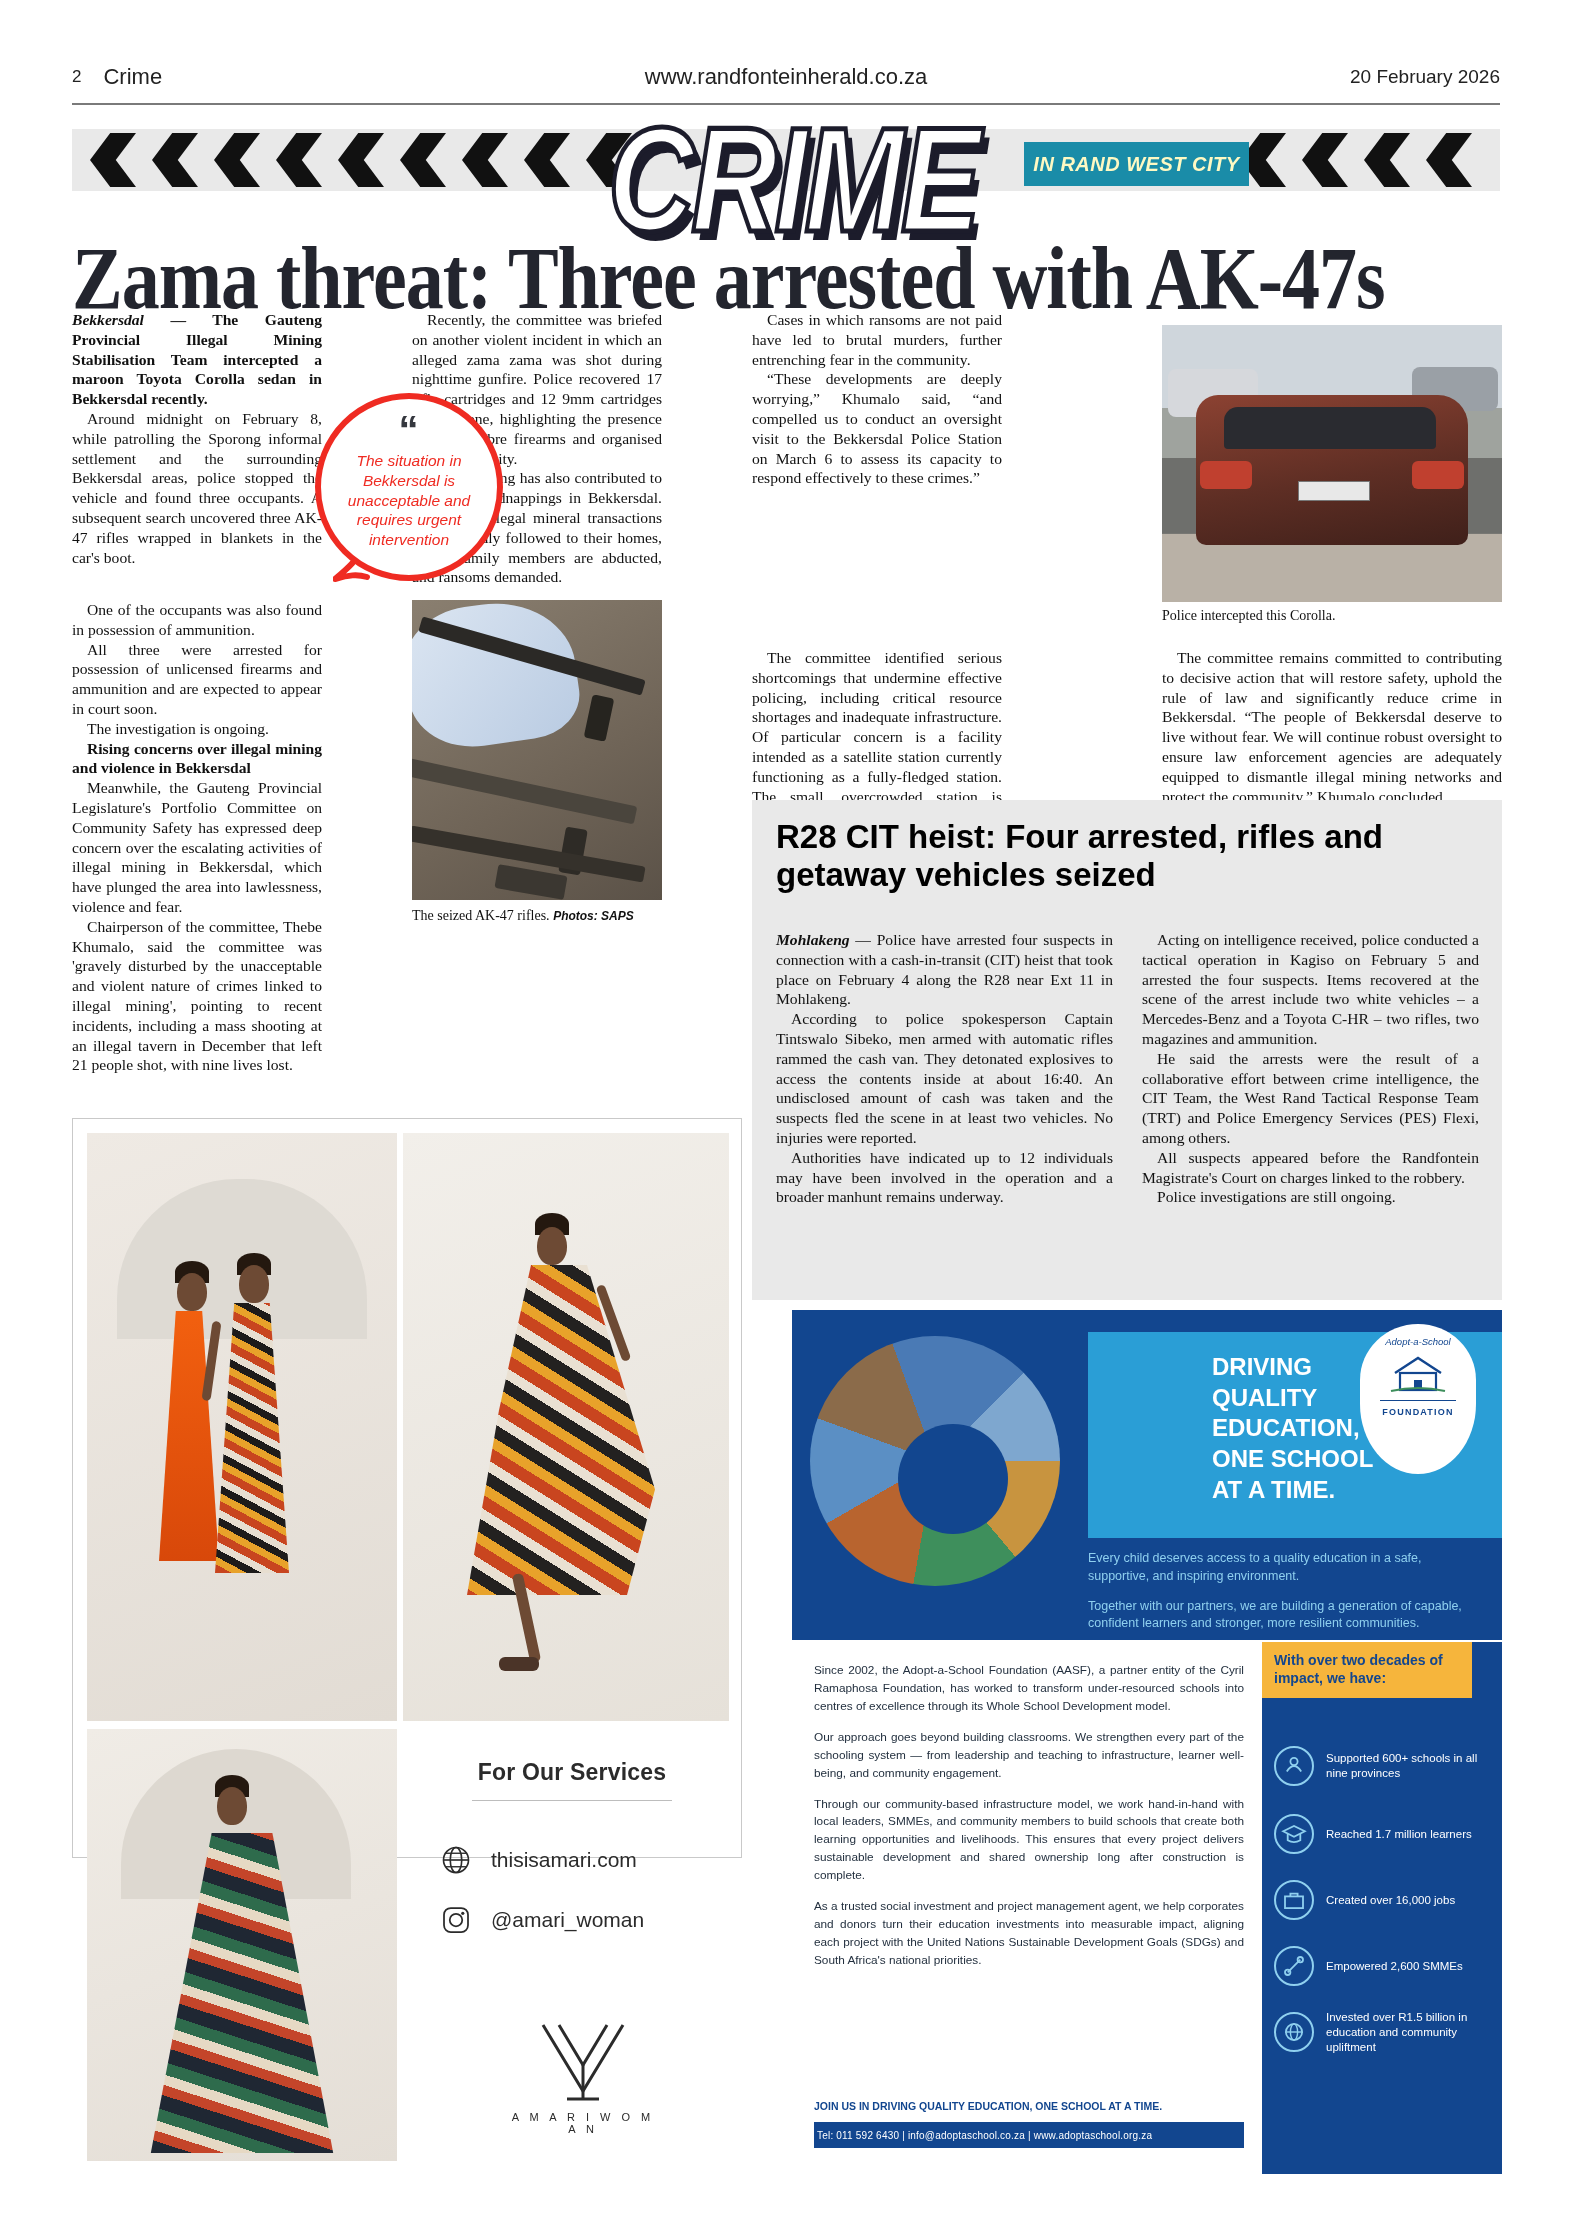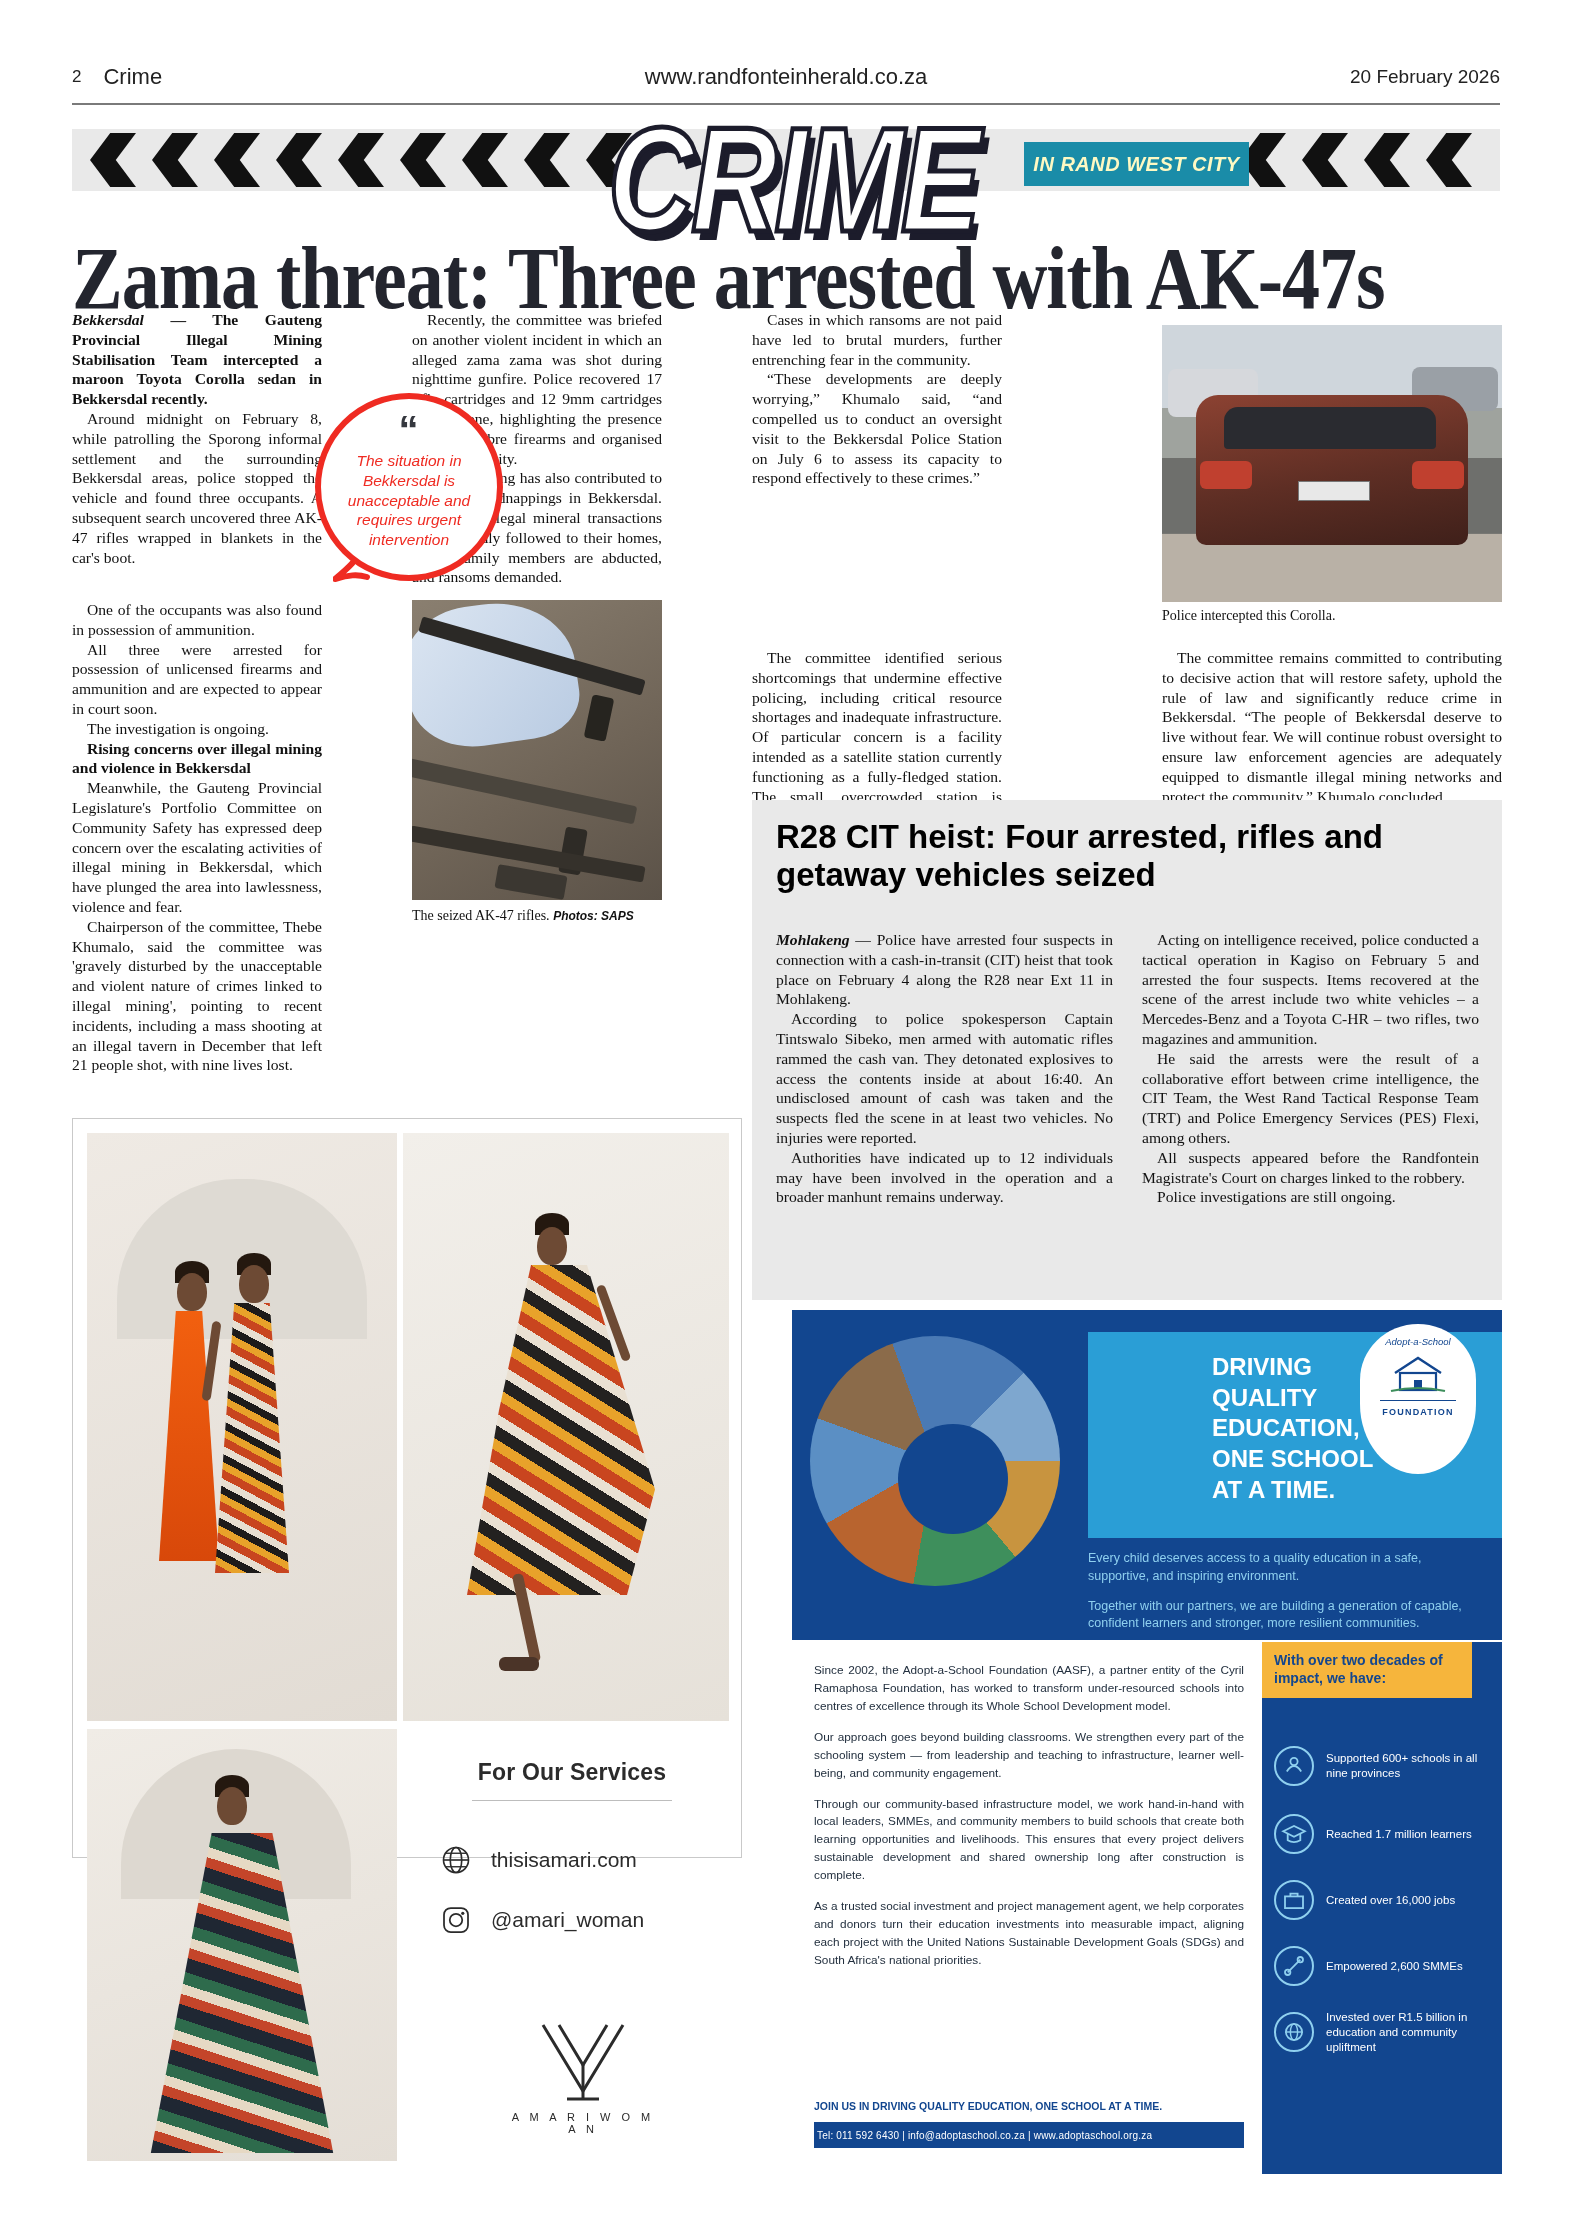--- a/index.html
+++ b/index.html
@@ -276,21 +276,21 @@
   <svg class="bubble-tail" viewBox="0 0 46 42">
     <path d="M30 2 C26 16, 14 26, 2 36 C16 32, 24 31, 34 34" fill="#fff" stroke="#ef2b22" stroke-width="6" stroke-linecap="round" stroke-linejoin="round"></path>
   </svg>
   <div class="bubble">
     <div class="bubble-mark">“</div>
     <div class="bubble-text">The situation in Bekkersdal is unacceptable and requires urgent intervention</div>
   </div>
 
   <div class="col" id="col3">
     <p>Cases in which ransoms are not paid have led to brutal murders, further entrenching fear in the community.</p>
-    <p>“These developments are deeply worrying,” Khumalo said, “and compelled us to conduct an oversight visit to the Bekkersdal Police Station on July 6 to assess its capacity to respond effectively to these crimes.”</p>
+    <p>“These developments are deeply worrying,” Khumalo said, “and compelled us to conduct an oversight visit to the Bekkersdal Police Station on March 6 to assess its capacity to respond effectively to these crimes.”</p>
   </div>
   <div class="col" id="col3b">
     <p>The committee identified serious shortcomings that undermine effective policing, including critical resource shortages and inadequate infrastructure. Of particular concern is a facility intended as a satellite station currently functioning as a fully-fledged station. The small, overcrowded station is wholly unsuitable for the scale and severity of crime, negatively impacting both officer morale and operational effectiveness.</p>
     <p>Khumalo added, “The situation in Bekkersdal is unacceptable and requires urgent, co-ordinated intervention. Our Committee will engage relevant authorities to address deficiencies, including infrastructure upgrades, resource allocation and strengthened operational capacity.”</p>
   </div>
 
   <div class="photo" id="photo-corolla">
     <div class="corolla-bg"></div>
     <div class="corolla-car2"></div>
     <div class="corolla-car3"></div>

